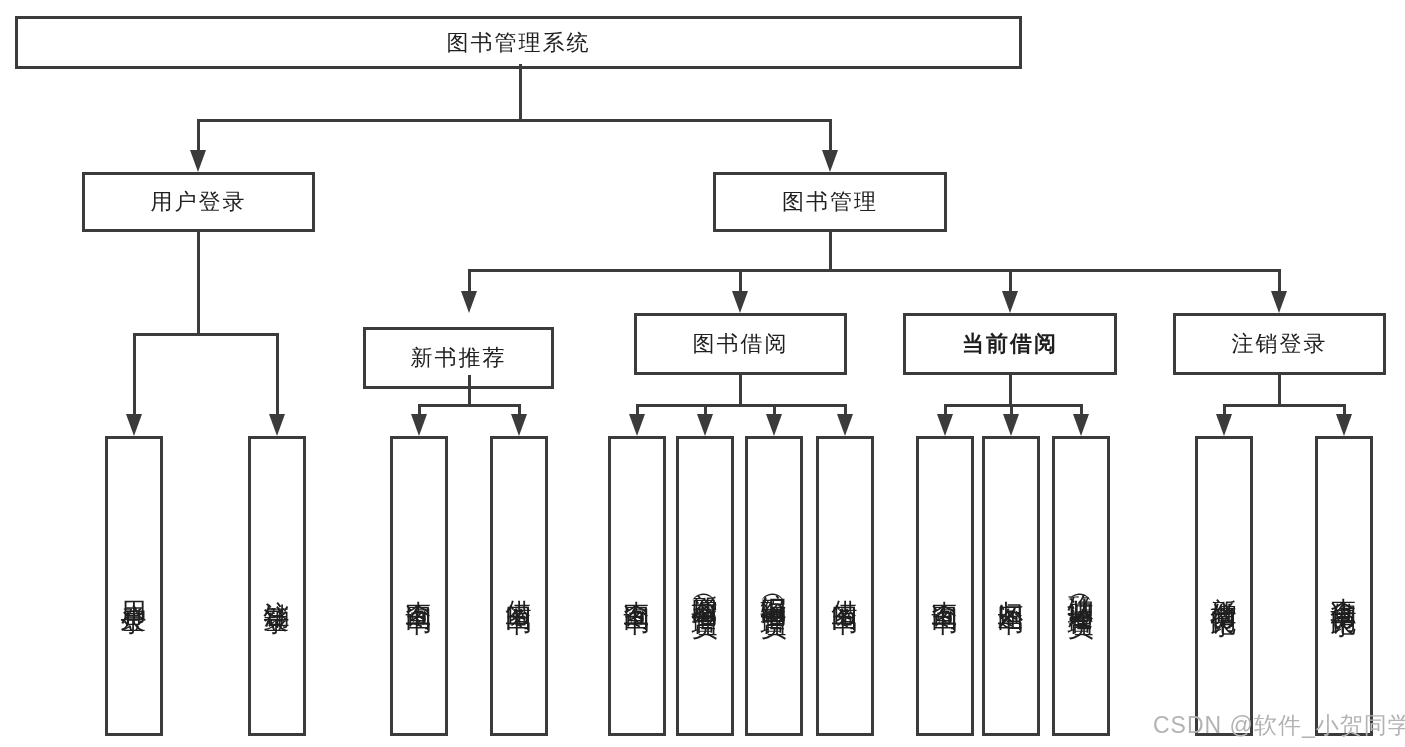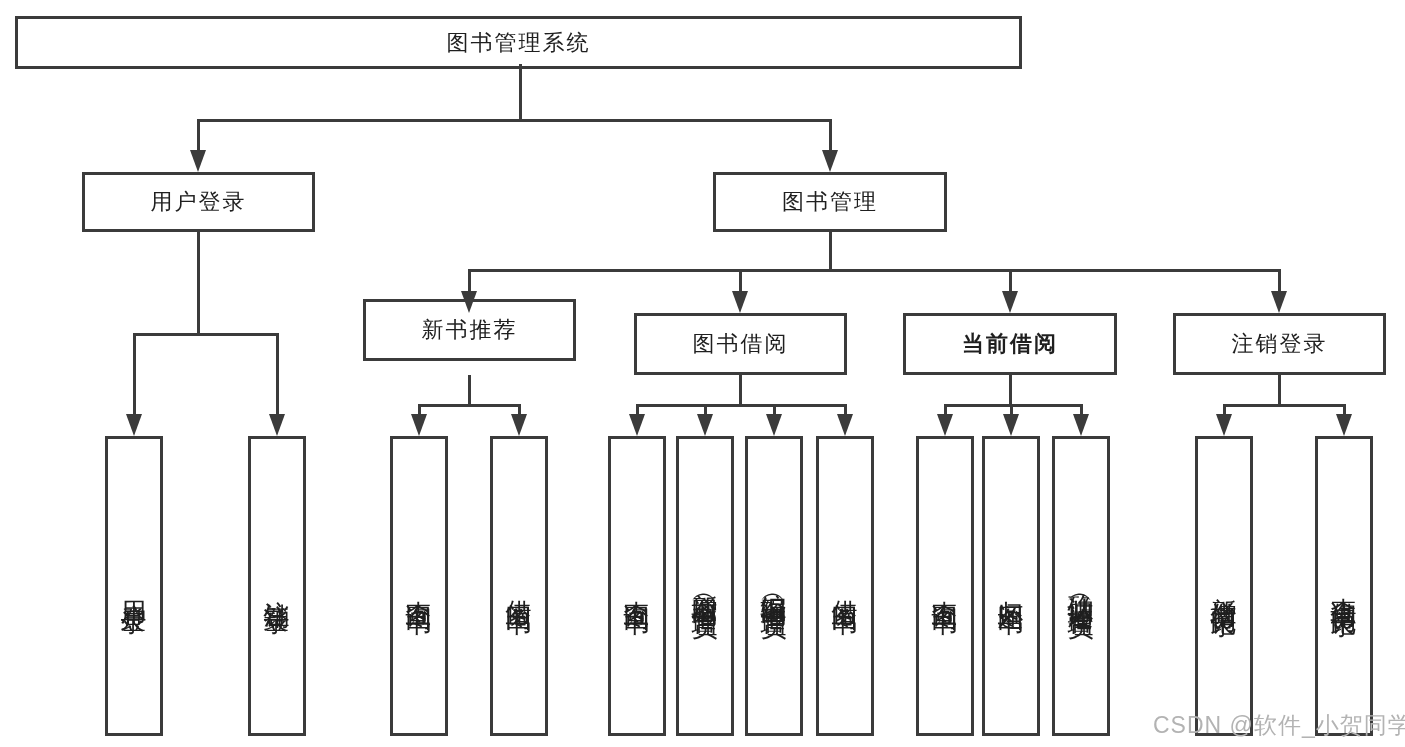--- a/index.html
+++ b/index.html
@@ -28,21 +28,21 @@
   </div>
 
   <div class="node h" style="left:82px;top:172px;width:233px;height:60px;">
     <span>用户登录</span>
   </div>
 
   <div class="node h" style="left:713px;top:172px;width:234px;height:60px;">
     <span>图书管理</span>
   </div>
 
-  <div class="node h" style="left:363px;top:299px;width:213px;height:62px;">
+  <div class="node h" style="left:363px;top:327px;width:191px;height:62px;">
     <span>新书推荐</span>
   </div>
 
   <div class="node h" style="left:634px;top:313px;width:213px;height:62px;">
     <span>图书借阅</span>
   </div>
 
   <div class="node h" style="left:903px;top:313px;width:214px;height:62px;font-weight:bold;">
     <span>当前借阅</span>
   </div>

